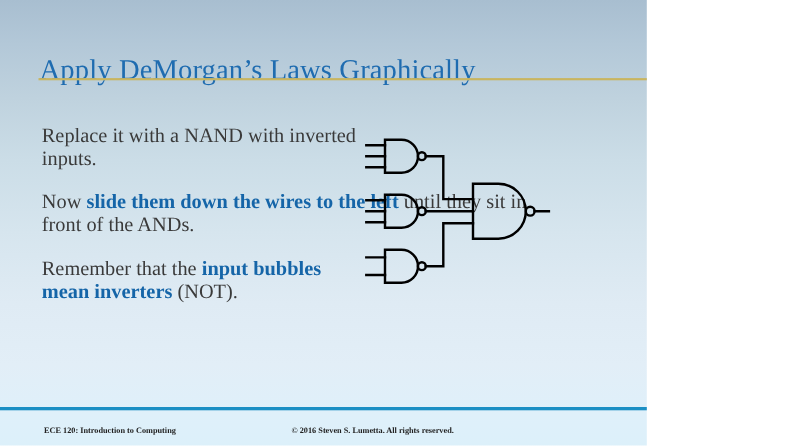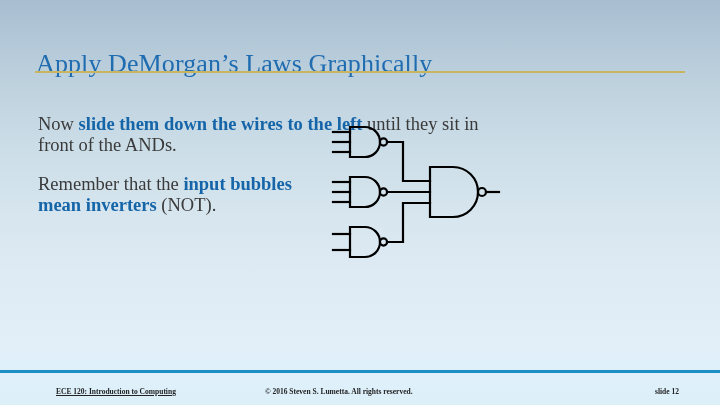--- a/index.html
+++ b/index.html
@@ -7,21 +7,21 @@
     padding: 0;
   }
   body {
     width: 720px;
     height: 405px;
     overflow: hidden;
     font-family: "Liberation Serif", serif;
   }
   #slide {
     position: relative;
-    width: 720px;
+    width: 588px;
     height: 405px;
     background: linear-gradient(to bottom,
                 #a8bed0 0%,
                 #b3c8d8 10%,
                 #bfd2de 22%,
                 #cbdde7 36%,
                 #d6e5ee 52%,
                 #dfebf4 68%,
                 #e2eef7 82%,
                 #dff0fa 93%,
@@ -86,35 +86,36 @@
     background: #1b8fc4;
   }
   .footer-text {
     position: absolute;
     top: 387px;
     font-size: 7.5px;
     color: #222222;
     font-weight: bold;
     white-space: nowrap;
   }
-  #footer-course { left: 56px; text-decoration: underline; }
+  #footer-course { left: 40px; }
   #footer-copyright { left: 265px; }
   #footer-slide { left: 655px; font-weight: bold; }
 </style>
 </head>
 <body>
 
 <div id="slide">
 
   <h1 id="title">Apply DeMorgan’s Laws Graphically</h1>
   <div id="title-rule"></div>
 
   <div id="body-text">
 
 
+    <p class="para">Replace it with a NAND with inverted inputs.</p>
 
     <p class="para" id="para-last"><span>Now </span><span class="hl">slide them down the wires to the left</span><span> until they sit in front of the ANDs.</span></p>
 
     <p class="para"><span>Remember that the </span><span class="hl">input bubbles mean inverters</span><span> (NOT).</span></p>
 
   </div>
 
   <svg id="circuit" viewBox="0 0 200 160">
     <g fill="none" stroke="#000000" stroke-width="2.2" stroke-linecap="square">
 

